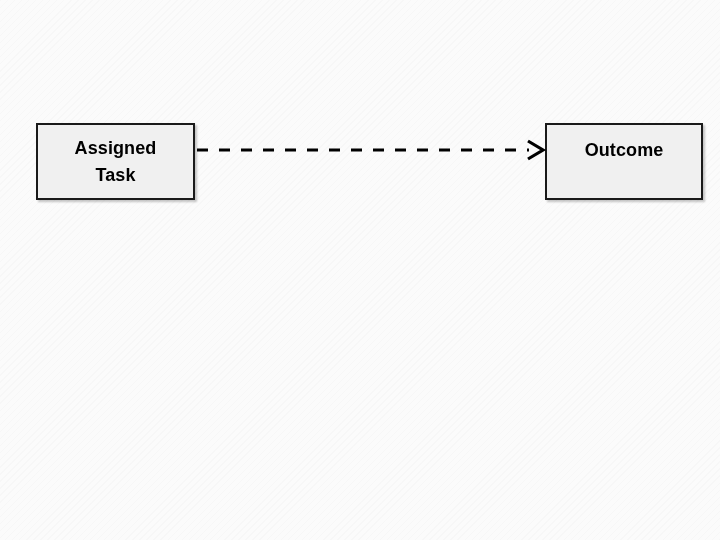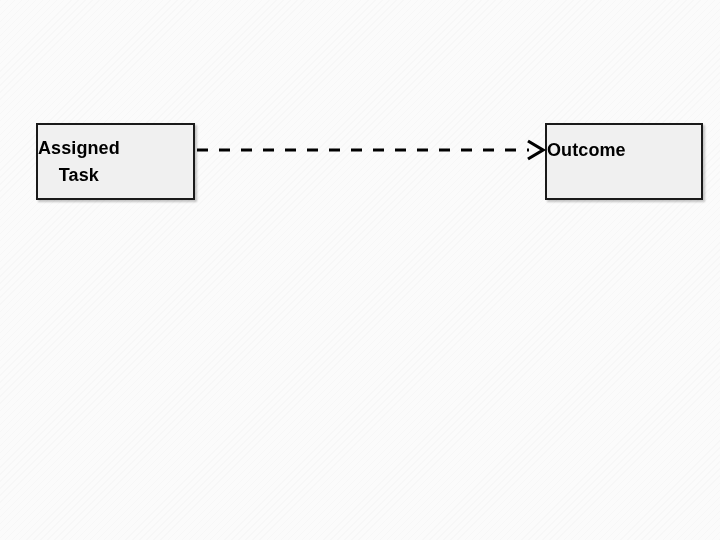--- a/index.html
+++ b/index.html
@@ -32,21 +32,21 @@
   }
 
   .node-box {
     position: absolute;
     box-sizing: border-box;
     background-color: #f0f0f0;
     border: 2px solid #1a1a1a;
     box-shadow: 2px 2px 2px rgba(0,0,0,0.22);
     display: flex;
     flex-direction: column;
-    align-items: flex-start;
+    align-items: center;
     justify-content: center;
   }
 
   .node-label {
     font-weight: bold;
     color: #000000;
     text-align: center;
     line-height: 1.45;
     letter-spacing: 0.1px;
     white-space: pre-line;

